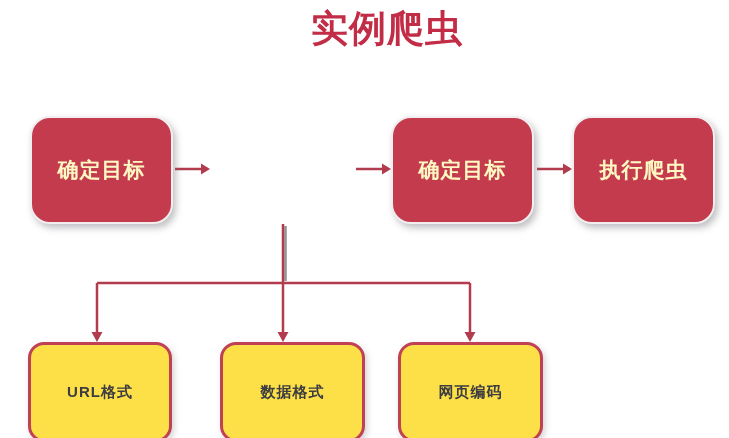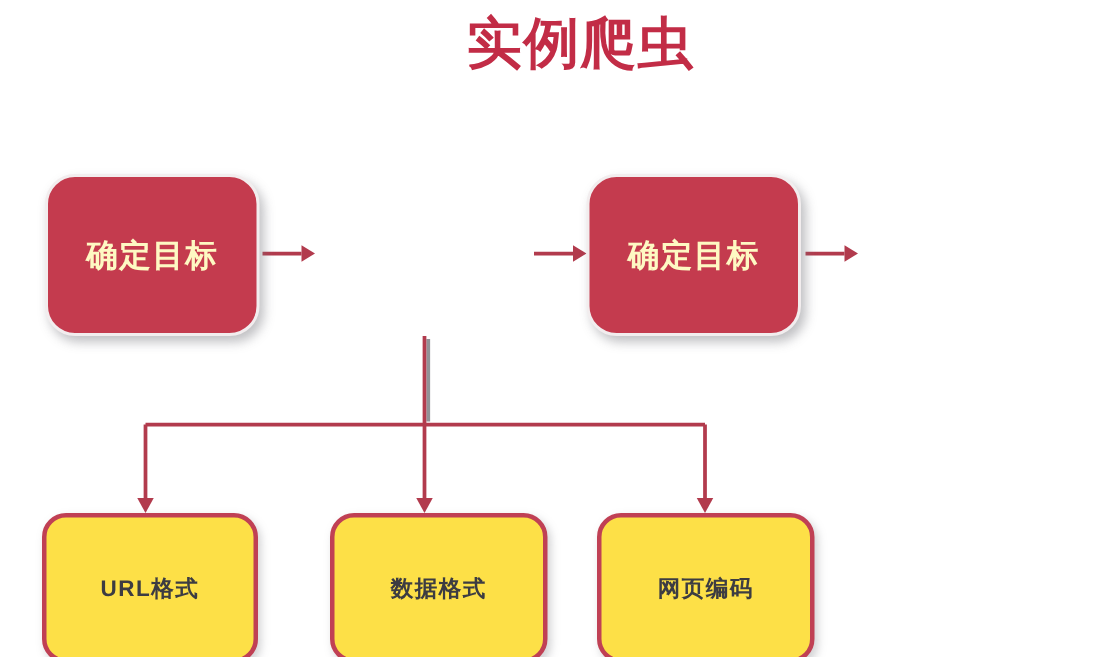--- a/index.html
+++ b/index.html
@@ -88,20 +88,23 @@
       <polygon class="chead" points="464.5,332 475.5,332 470,342"></polygon>
     </g>
   </svg>
 
   <div class="step s0">
     <span>确定目标</span>
   </div>
   <div class="step s2">
     <span>确定目标</span>
   </div>
+  <div class="step s3">
+    <span>执行爬虫</span>
+  </div>
 
   <div class="sub c0">
     <span>URL格式</span>
   </div>
   <div class="sub c1">
     <span>数据格式</span>
   </div>
   <div class="sub c2">
     <span>网页编码</span>
   </div>

